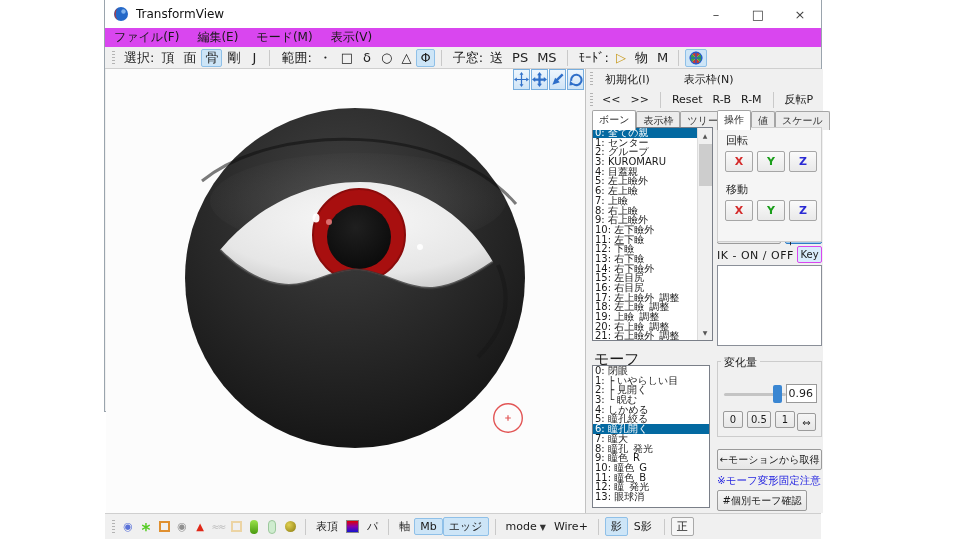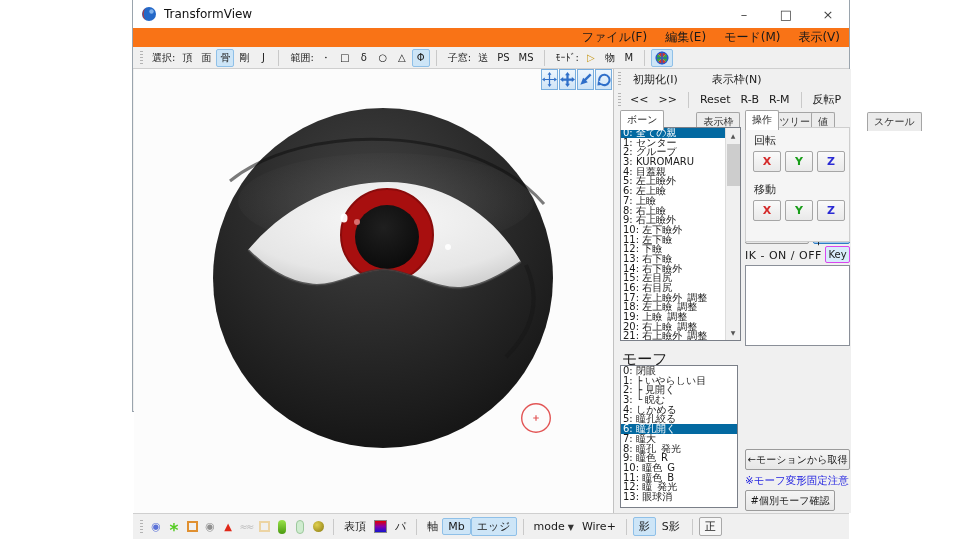--- a/index.html
+++ b/index.html
@@ -1,36 +1,36 @@
 <!DOCTYPE html>
 <html><head>
 <meta charset="utf-8">
 <style>
   * { box-sizing: border-box; margin: 0; padding: 0; }
   html,body { width: 960px; height: 540px; background: #ffffff; overflow: hidden;
     font-family: "DejaVu Sans", "Liberation Sans", sans-serif; color: #1a1a1a; }
 
-  .window { position: absolute; left: 132px; top: 0; width: 718px; height: 412px;
+  .window { position: absolute; left: 104px; top: 0; width: 718px; height: 412px;
     background: #f0f0f0; border: 1px solid #9aa4ad; border-top: none; }
 
   
   .titlebar { height: 28px; background: #ffffff; display: flex; align-items: center; padding-left: 8px; }
   .appicon { width: 16px; height: 16px; margin-right: 7px; display: inline-flex; }
   .wtitle { font-size: 12px; color: #111; }
   .wincontrols { margin-left: auto; display: flex; height: 100%; }
   .winbtn { width: 42px; height: 100%; display: flex; align-items: center; justify-content: center;
     font-size: 13px; color: #444; }
 
   
-  .menubar { height: 19px; background: #f97316; display: flex; align-items: center; font-size: 12px; justify-content: flex-end; }
+  .menubar { height: 19px; background: #d946ef; display: flex; align-items: center; font-size: 12px; }
   .menuitem { padding: 1px 9px; }
 
   
   .toolbar { height: 22px; background: #f0f0f0; border-bottom: 1px solid #cfcfcf;
-    display: flex; align-items: center; padding-left: 3px; font-size: 10px; }
+    display: flex; align-items: center; padding-left: 3px; font-size: 13px; }
   .grip { width: 3px; height: 14px; margin: 0 4px;
     background: repeating-linear-gradient(to bottom, #b3b3b3 0 1px, transparent 1px 3px); }
   .tlabel { margin: 0 3px 0 5px; color: #222; white-space: nowrap; }
   .tgroup { display: flex; align-items: center; gap: 1px; }
   .tbtn { min-width: 18px; height: 18px; padding: 0 3px; display: inline-flex; align-items: center; justify-content: center;
     border: 1px solid transparent; border-radius: 2px; color: #222; white-space: nowrap; }
   .tbtn.active { background: #cde5f7; border-color: #8fc0e8; }
   .tsep { width: 1px; height: 16px; background: #c9c9c9; margin: 0 6px; }
 
   
@@ -42,21 +42,21 @@
     background: linear-gradient(#eef6fd, #cfe4f6); border: 1px solid #78aede; }
   .cursor-circle { position: absolute; left: 386px; top: 333px; }
 
   
   .rightpanel { position: absolute; left: 481px; top: 69px; width: 237px; height: 444px; background: #f0f0f0; font-size: 11px; }
   .rp-menu { position: absolute; left: 0; top: 0; width: 100%; height: 20px; display: flex; align-items: center; }
   .rp-menuitem { padding: 1px 8px; margin-right: 18px; }
   .rp-history { position: absolute; left: 0; top: 20px; width: 100%; height: 21px; display: flex; align-items: center; }
   .flatbtn { padding: 1px 5px; border-radius: 2px; white-space: nowrap; }
 
-  .tabs { display: flex; align-items: center; gap: 32px; }
+  .tabs { display: flex; align-items: flex-start; }
   .tab { padding: 2px 6px 2px 6px; font-size: 10px; background: #ececec; border: 1px solid #a5a5a5;
     border-bottom: none; border-radius: 2px 2px 0 0; position: relative; top: 1px; color: #333; white-space: nowrap; }
   .tab.active { background: #ffffff; padding-bottom: 3px; top: 0; z-index: 2; }
 
   .lc-tabs { position: absolute; left: 6px; top: 41px; }
   .rc-tabs { position: absolute; left: 131px; top: 41px; }
 
   .listbox { background: #ffffff; border: 1px solid #7a7f88; font-size: 10px; line-height: 9.7px; overflow: hidden; position: absolute; }
   .bone-list { left: 6px; top: 58px; width: 121px; height: 214px; padding-right: 15px; }
   .morph-list { left: 6px; top: 296px; width: 118px; height: 143px; }
@@ -384,20 +384,32 @@
           <span class="axis-btn" style="color: rgb(42, 42, 212);">Z</span>
         </div>
     </div>
 
     <span class="btn btn-limit">制限解除</span>
     <span class="btn btn-reset">リセット</span>
     <span class="ik-label">IK -  ON / OFF</span>
     <span class="btn btn-key">Key</span>
     <div class="empty-box"></div>
 
+    <div class="change-group">
+      <span class="change-label">変化量</span>
+      <span class="slider-track"></span>
+      <span class="slider-thumb"></span>
+      <span class="value-box">0.96</span>
+      <span class="preset-row">
+          <span class="btn preset-btn">0</span>
+          <span class="btn preset-btn">0.5</span>
+          <span class="btn preset-btn">1</span>
+        </span>
+      <span class="btn swap-btn">⇔</span>
+    </div>
 
     <span class="btn btn-motion">←モーションから取得</span>
     <span class="warn-text">※モーフ変形固定注意</span>
     <span class="btn btn-individual">#個別モーフ確認</span>
   </div>
 
   <div class="statusbar">
     <span class="grip"></span>
     <span class="sicon icon-radio-blue">◉</span>
     <span class="sicon icon-burst">*</span>

